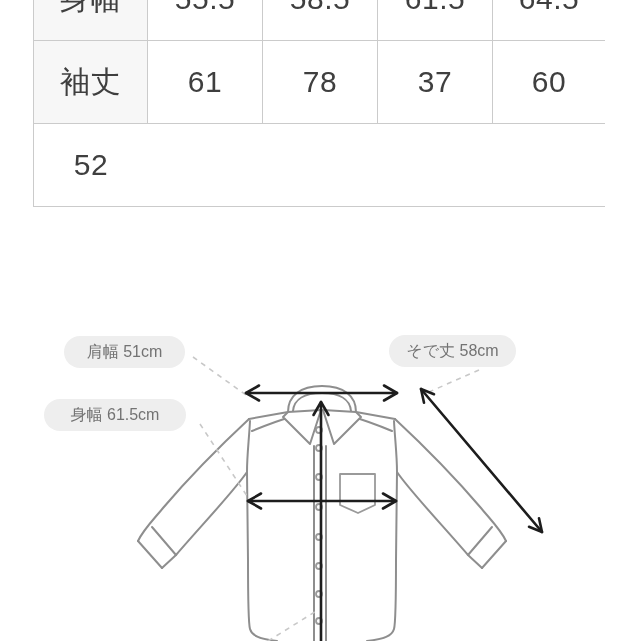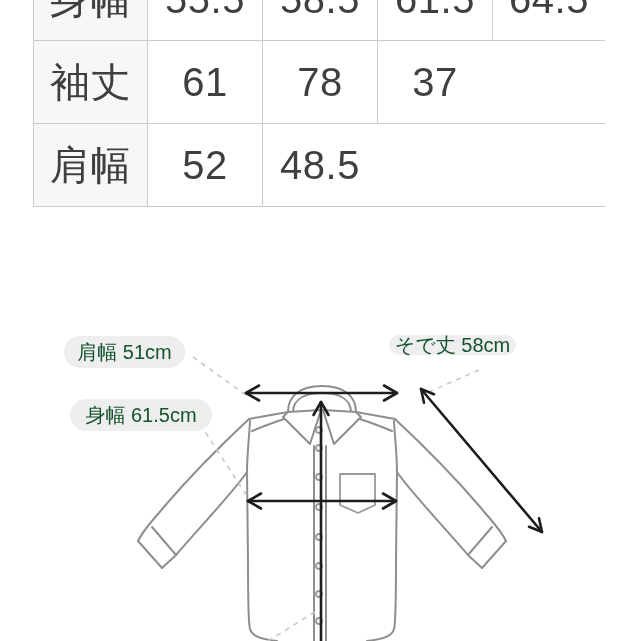--- a/index.html
+++ b/index.html
@@ -7,33 +7,33 @@
     width:641px;height:641px;position:relative;overflow:hidden;
     background:#ffffff;
     font-family:"Liberation Sans","DejaVu Sans",sans-serif;
   }
   
   .size-table{position:absolute;left:33px;top:-42px;}
   .trow{display:flex;border-bottom:1px solid #cbcbcb;}
   .tcell{
     box-sizing:border-box;border-left:1px solid #cbcbcb;
     width:115px;height:82px;display:flex;align-items:center;justify-content:center;
-    font-size:40px;color:#3f3f3f;background:#ffffff;letter-spacing:.5px;
+    font-size:30px;color:#3f3f3f;background:#ffffff;letter-spacing:.5px;
   }
   .tcell.th{width:114px;background:#f7f7f7;}
   .tcell.last{width:113px;}
   
   .pill{
     position:absolute;background:#eeeeee;border-radius:17px;
     display:flex;align-items:center;justify-content:center;
-    font-size:20px;color:#14532d;white-space:nowrap;
+    font-size:16px;color:#737373;white-space:nowrap;
   }
   #pill-shoulder{left:64px;top:336px;width:121px;height:32px;}
-  #pill-sleeve{left:389px;top:335px;width:127px;height:20px;}
-  #pill-body{left:70px;top:399px;width:142px;height:32px;}
+  #pill-sleeve{left:389px;top:335px;width:127px;height:32px;}
+  #pill-body{left:44px;top:399px;width:142px;height:32px;}
   
   #diagram-svg{position:absolute;left:0;top:0;width:641px;height:641px;}
   .shirt{stroke:#8e8e8e;stroke-width:2;fill:none;stroke-linecap:round;stroke-linejoin:round;}
   .shirt-fill{fill:#ffffff;stroke:#8e8e8e;stroke-width:2;stroke-linejoin:round;}
   .detail{stroke:#9a9a9a;stroke-width:1.8;fill:#ffffff;stroke-linejoin:round;}
   .leader{stroke:#c8c8c8;stroke-width:1.6;fill:none;stroke-dasharray:5 5;}
   .arrow{stroke:#1d1d1d;stroke-width:2.6;fill:none;stroke-linecap:round;stroke-linejoin:round;}
 </style>
 </head>
 <body>
@@ -44,25 +44,24 @@
     <div class="tcell">55.5</div>
     <div class="tcell">58.5</div>
     <div class="tcell">61.5</div>
     <div class="tcell last">64.5</div>
   </div>
   <div class="trow">
     <div class="tcell th">袖丈</div>
     <div class="tcell">61</div>
     <div class="tcell">78</div>
     <div class="tcell">37</div>
+    <div class="tcell last">60</div>
   </div>
   <div class="trow">
-    <div class="tcell th">肩幅</div>
     <div class="tcell">52</div>
-    <div class="tcell">48.5</div>
   </div>
 </div>
 
 <svg id="diagram-svg" viewBox="0 0 641 641" xmlns="http://www.w3.org/2000/svg">
 
   <g>
 
     <path class="shirt" d="M249,419 C220,446 186,481 163,508 C154,519 143,530 138,541"></path>
     <path class="shirt" d="M247,472 C235,490 200,527 176,555 L162,568"></path>
     <path class="shirt" d="M138,541 L162,568"></path>

